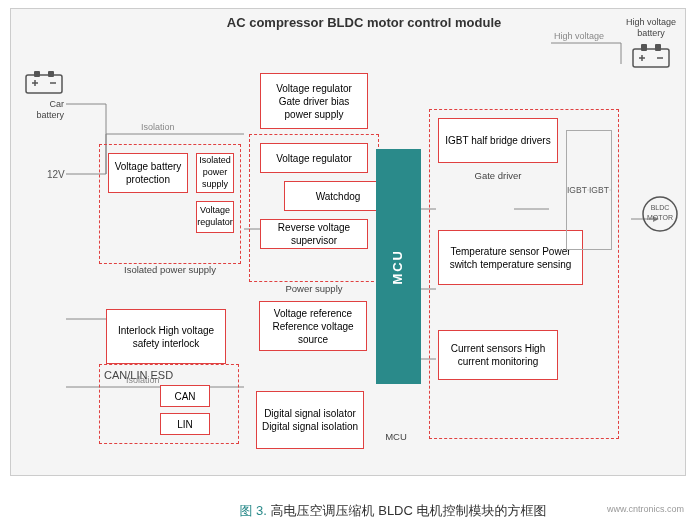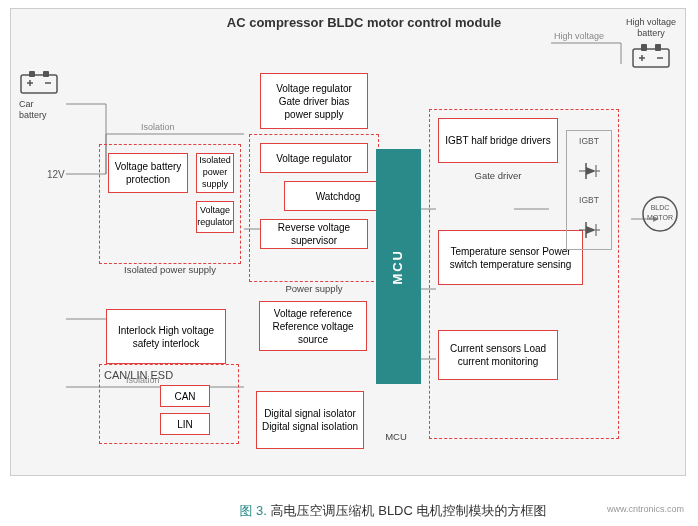--- a/index.html
+++ b/index.html
@@ -151,21 +151,21 @@
 
       <line x1="620" y1="210" x2="645" y2="210" stroke="#888" stroke-width="1" marker-end="url(#arrowhead)"></line>
 
       <defs>
         <marker id="arrowhead" markerWidth="6" markerHeight="6" refX="3" refY="3" orient="auto">
           <polygon points="0 0, 6 3, 0 6" fill="#888"></polygon>
         </marker>
       </defs>
     </svg>
 
-    <div style="position:absolute;top:60px;left:8px;width:45px;text-align:left;">
+    <div style="position:absolute;top:60px;left:8px;width:45px;text-align:right;">
       <svg width="40" height="28" viewBox="0 0 40 28">
         <rect x="2" y="6" width="36" height="18" rx="2" fill="none" stroke="#555" stroke-width="1.5"></rect>
         <rect x="10" y="2" width="6" height="6" rx="1" fill="#555"></rect>
         <rect x="24" y="2" width="6" height="6" rx="1" fill="#555"></rect>
         <line x1="8" y1="14" x2="14" y2="14" stroke="#555" stroke-width="1.5"></line>
         <line x1="11" y1="11" x2="11" y2="17" stroke="#555" stroke-width="1.5"></line>
         <line x1="26" y1="14" x2="32" y2="14" stroke="#555" stroke-width="1.5"></line>
       </svg>
       <div style="font-size:9px;color:#444;line-height:1.2;">Car<br>battery</div>
     </div>
@@ -281,25 +281,25 @@
 
       <div class="solid-box" style="top:120px;left:8px;width:145px;height:55px;">
         <span>Temperature
 sensor
 Power switch
 temperature sensing</span>
       </div>
 
       <div class="solid-box" style="top:220px;left:8px;width:120px;height:50px;">
         <span>Current sensors
-Load current
+High current
 monitoring</span>
       </div>
 
-      <div style="position:absolute;top:20px;left:136px;width:46px;height:120px;border:1px solid #aaa;display:flex;flex-direction:column;align-items:center;justify-content:space-around;">
+      <div style="position:absolute;top:20px;left:136px;width:46px;height:120px;border:1px solid #aaa;display:flex;flex-direction:row;align-items:center;justify-content:space-around;">
         <div style="font-size:8.5px;color:#555;text-align:center;">IGBT</div>
 
         <svg width="30" height="28" viewBox="0 0 30 28">
           <line x1="5" y1="14" x2="12" y2="14" stroke="#555" stroke-width="1"></line>
           <line x1="12" y1="6" x2="12" y2="22" stroke="#555" stroke-width="1.5"></line>
           <polygon points="12,10 22,14 12,18" fill="#555"></polygon>
           <line x1="22" y1="14" x2="26" y2="14" stroke="#555" stroke-width="1"></line>
           <line x1="22" y1="8" x2="22" y2="20" stroke="#555" stroke-width="1"></line>
         </svg>
         <div style="font-size:8.5px;color:#555;text-align:center;">IGBT</div>

